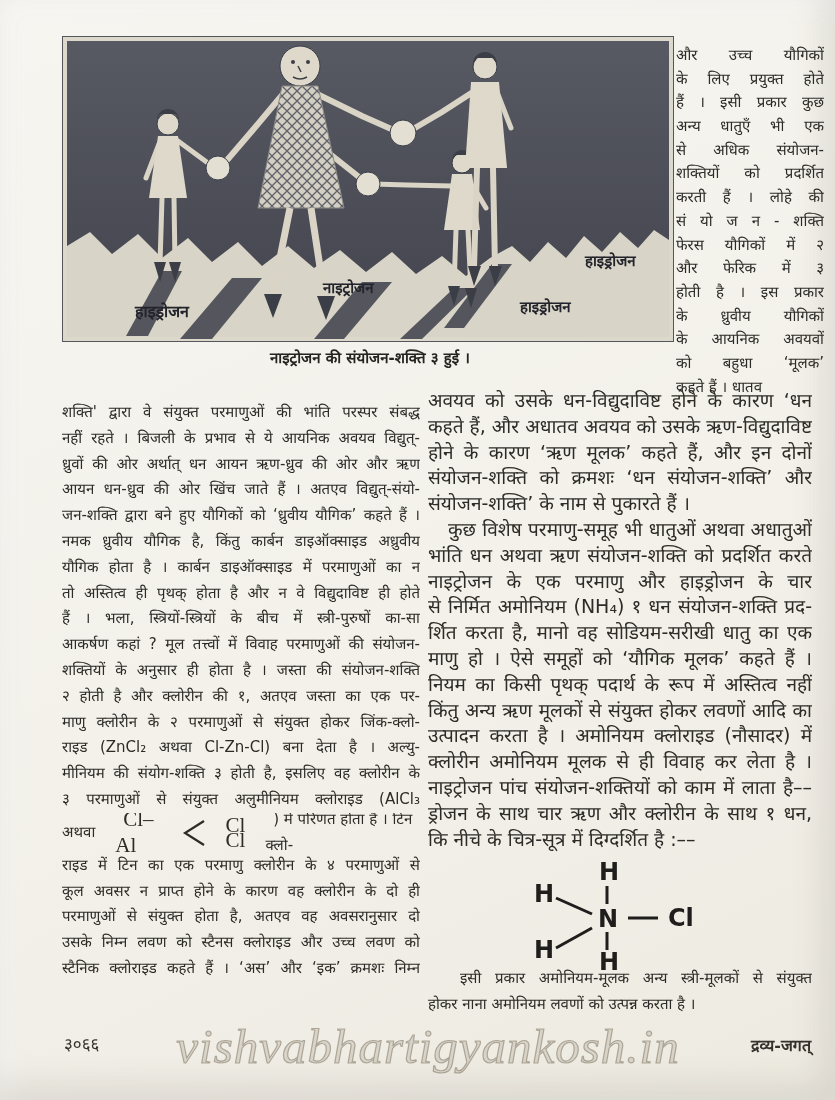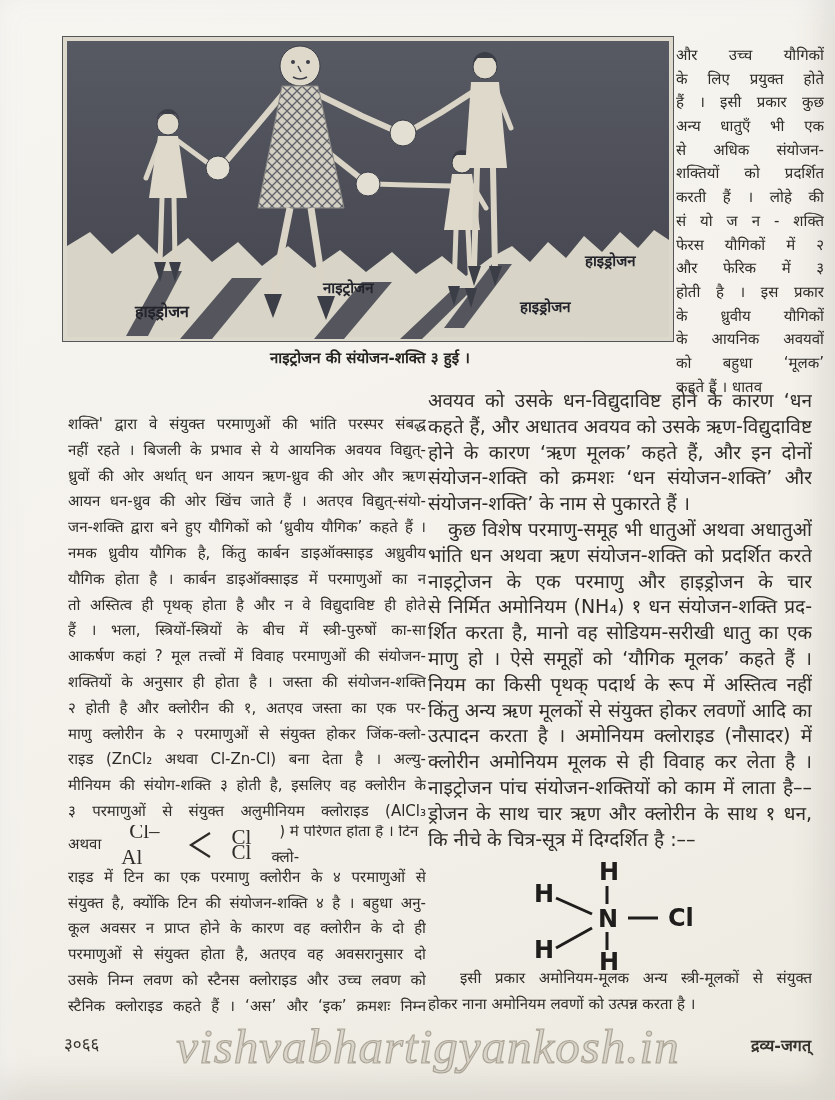--- a/index.html
+++ b/index.html
@@ -7,21 +7,21 @@
     position:relative;width:835px;height:1100px;margin:0 auto;
     background:linear-gradient(155deg,#f7f5f0 0%,#f3f1ea 55%,#edeae1 100%);
     box-shadow:inset -10px -12px 34px rgba(95,88,75,.16), inset 8px 6px 26px rgba(255,255,255,.55);
     font-family:"DejaVu Sans",sans-serif;color:#2d2b27;overflow:hidden;
   }
   .photo{position:absolute;left:62px;top:36px;width:612px;height:306px;}
   .caption{position:absolute;left:62px;top:347px;width:616px;text-align:center;
     font-size:15px;font-weight:bold;line-height:22px;color:#262420;}
   .col{position:absolute;}
   .sidecol{left:676px;top:44px;width:148px;font-size:15px;line-height:23.7px;}
-  .leftcol{left:62px;top:412px;width:358px;font-size:15px;line-height:25.8px;margin-left:6px;}
+  .leftcol{left:62px;top:400px;width:358px;font-size:15px;line-height:25.8px;}
   .rightcol{left:428px;top:388px;width:384px;font-size:19px;line-height:25.8px;}
   .line{text-align:justify;text-align-last:justify;height:25.8px;overflow:hidden;}
   .sidecol .line{height:23.7px;}
   .line.short{text-align:center;text-align-last:left;}
   .line.ind{padding-left:20px;}
   .line.ind2{padding-left:32px;}
   .latin{font-family:"Liberation Serif",serif;}
   .formula-row{display:flex;align-items:center;gap:20px;height:40px;text-align:center;text-align-last:left;}
   .formula-row .latin{font-size:21px;}
   .stack{display:inline-flex;flex-direction:column;line-height:15px;font-size:14px;}
@@ -181,21 +181,20 @@
       <svg class="vee" width="24" height="32" viewBox="0 0 24 32">
         <path d="M22 4 L3 16 L22 28" fill="none" stroke="#2d2b27" stroke-width="2.2"></path>
       </svg>
       <span class="stack">
         <span class="latin">Cl</span>
         <span class="latin">Cl</span>
       </span>
       <span>) में परिणत होता है । टिन क्लो-</span>
     </div>
     <div class="line">राइड में टिन का एक परमाणु  क्लोरीन के ४ परमाणुओं से</div>
-    <div class="line">संयुक्त है, क्योंकि टिन की संयोजन-शक्ति ४ है । बहुधा अनु-</div>
     <div class="line">कूल अवसर न  प्राप्त होने  के कारण वह  क्लोरीन के दो ही</div>
     <div class="line">परमाणुओं से संयुक्त होता है,  अतएव वह अवसरानुसार दो</div>
     <div class="line">उसके निम्न लवण को स्टैनस क्लोराइड और उच्च लवण को</div>
     <div class="line">स्टैनिक क्लोराइड  कहते हैं । ‘अस’ और ‘इक’ क्रमशः  निम्न</div>
   </div>
 
   <div class="col rightcol">
     <div class="line">अवयव को उसके धन-विद्युदाविष्ट होने के कारण ‘धन मूलक’</div>
     <div class="line">कहते हैं, और अधातव अवयव को उसके ऋण-विद्युदाविष्ट</div>
     <div class="line">होने के कारण ‘ऋण मूलक’ कहते हैं, और इन दोनों मूलकों की</div>

